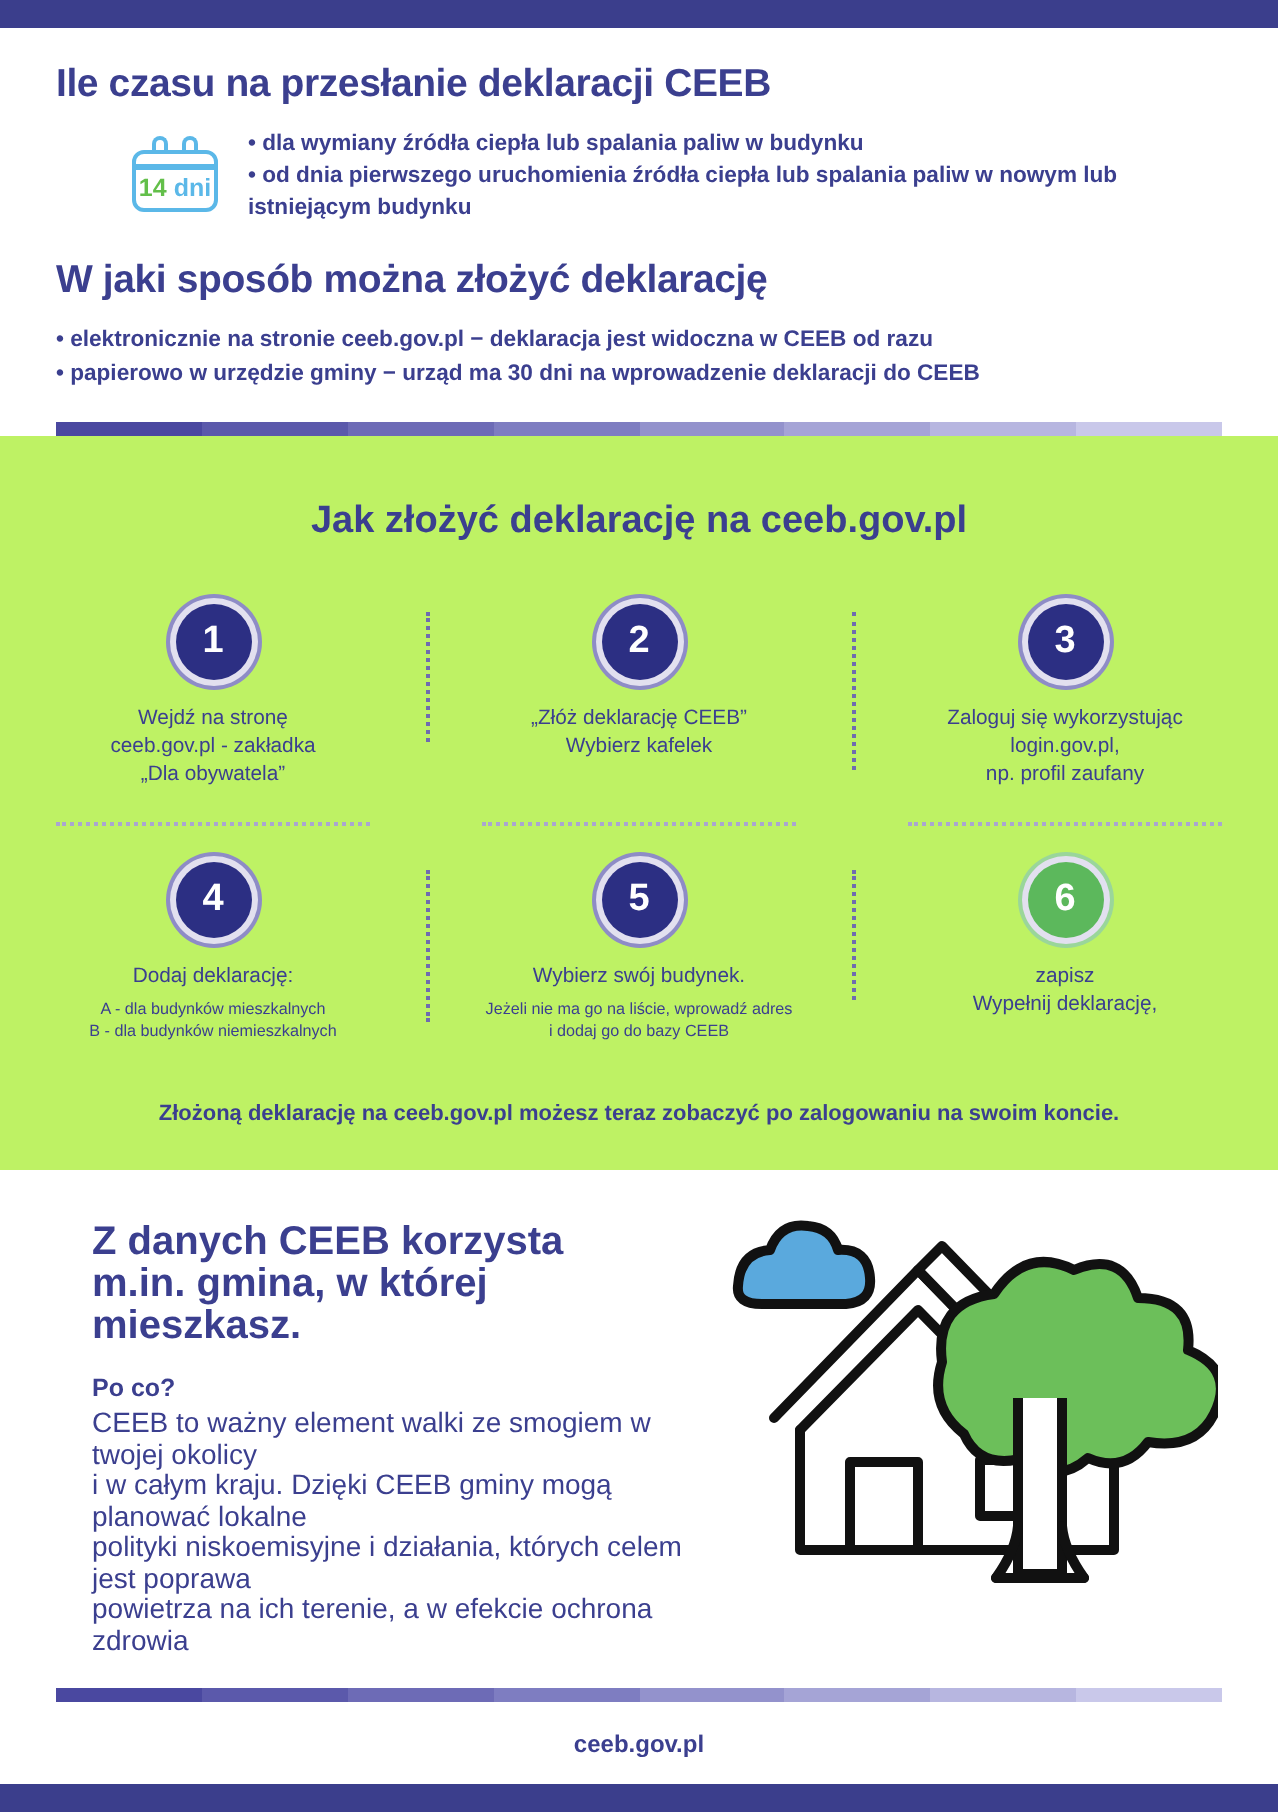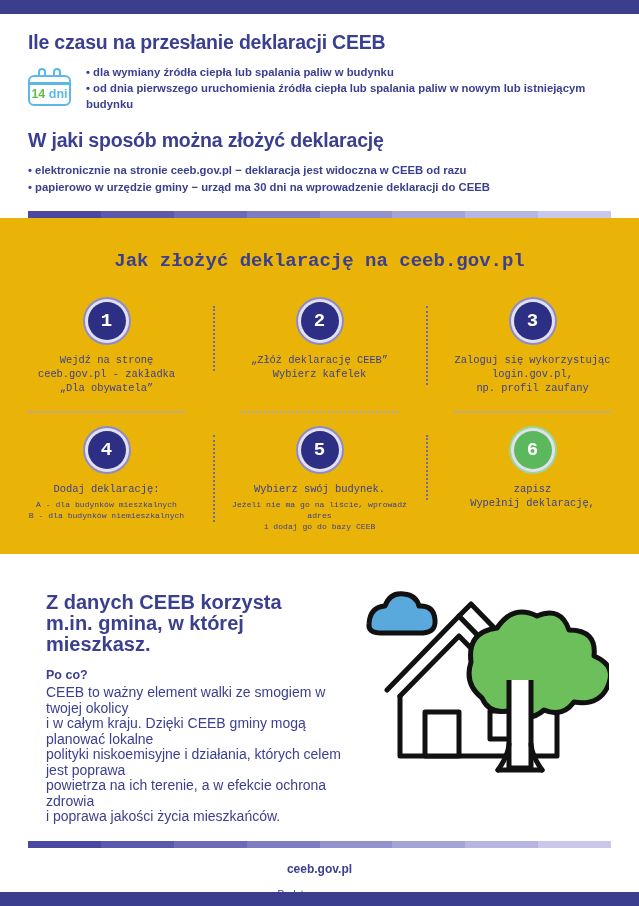--- a/index.html
+++ b/index.html
@@ -41,20 +41,21 @@
     display: flex;
     align-items: center;
     gap: 11px;
     margin-bottom: 6px;
   }
   .cal-icon {
     width: 47px;
     height: 40px;
     position: relative;
     flex: 0 0 auto;
+    margin-left: 38px;
   }
   .cal-body {
     position: absolute;
     left: 0;
     top: 7px;
     width: 43px;
     height: 31px;
     border: 2.5px solid #5bb8e8;
     border-radius: 6px;
     box-sizing: border-box;
@@ -113,24 +114,23 @@
   
   .grad-bar {
     height: 7px;
     display: flex;
     margin: 16px 0 0 0;
   }
   .grad-bar span { flex: 1 1 0; height: 100%; }
 
   
   .panel {
-    background: #eab308;
+    background: #bef264;
     padding: 18px 0 22px 0;
-    margin: 0 0 12px 0;
-    font-family: Liberation Mono, monospace;
+    margin: 0 0 0 0;
   }
   .panel-title {
     text-align: center;
     font-size: 19px;
     font-weight: bold;
     color: #3b3f8f;
     margin: 14px 0 30px 0;
   }
 
   .steps-row {
@@ -351,36 +351,36 @@
     </div>
     <div class="step">
       <div class="circle green">6</div>
       <div class="step-text">
         <div>zapisz</div>
         <div>Wypełnij deklarację,</div>
       </div>
     </div>
   </div>
 
+  <div class="panel-note">Złożoną deklarację na ceeb.gov.pl możesz teraz zobaczyć po zalogowaniu na swoim koncie.</div>
 </div>
 
 <div class="page">
   <div class="info">
     <div class="info-left">
       <div class="info-title">
         <div>Z danych CEEB korzysta</div>
         <div>m.in. gmina, w której mieszkasz.</div>
       </div>
       <div class="info-sub">Po co?</div>
       <div class="info-body">
         <div>CEEB to ważny element walki ze smogiem w twojej okolicy</div>
         <div>i w całym kraju. Dzięki CEEB gminy mogą planować lokalne</div>
         <div>polityki niskoemisyjne i działania, których celem jest poprawa</div>
         <div>powietrza na ich terenie, a w efekcie ochrona zdrowia</div>
-        <div>i poprawa jakości życia mieszkańców.</div>
       </div>
     </div>
     <div class="info-right">
       <svg width="256" height="205" viewBox="0 0 256 205">
         <g fill="none" stroke="#111111" stroke-width="5" stroke-linejoin="round" stroke-linecap="round">
           <path d="M16 44 q1 -17 16 -18 q5 -14 19 -12 q12 1 15 12 q15 -1 16 14 q1 12 -12 13 l-42 0 q-13 0 -12 -9 z" fill="#5aa9dd"></path>
         </g>
 
         <g fill="#ffffff" stroke="#111111" stroke-width="5" stroke-linejoin="round" stroke-linecap="round">
           <path d="M47 116 L47 176 L204 176 L204 116"></path>

